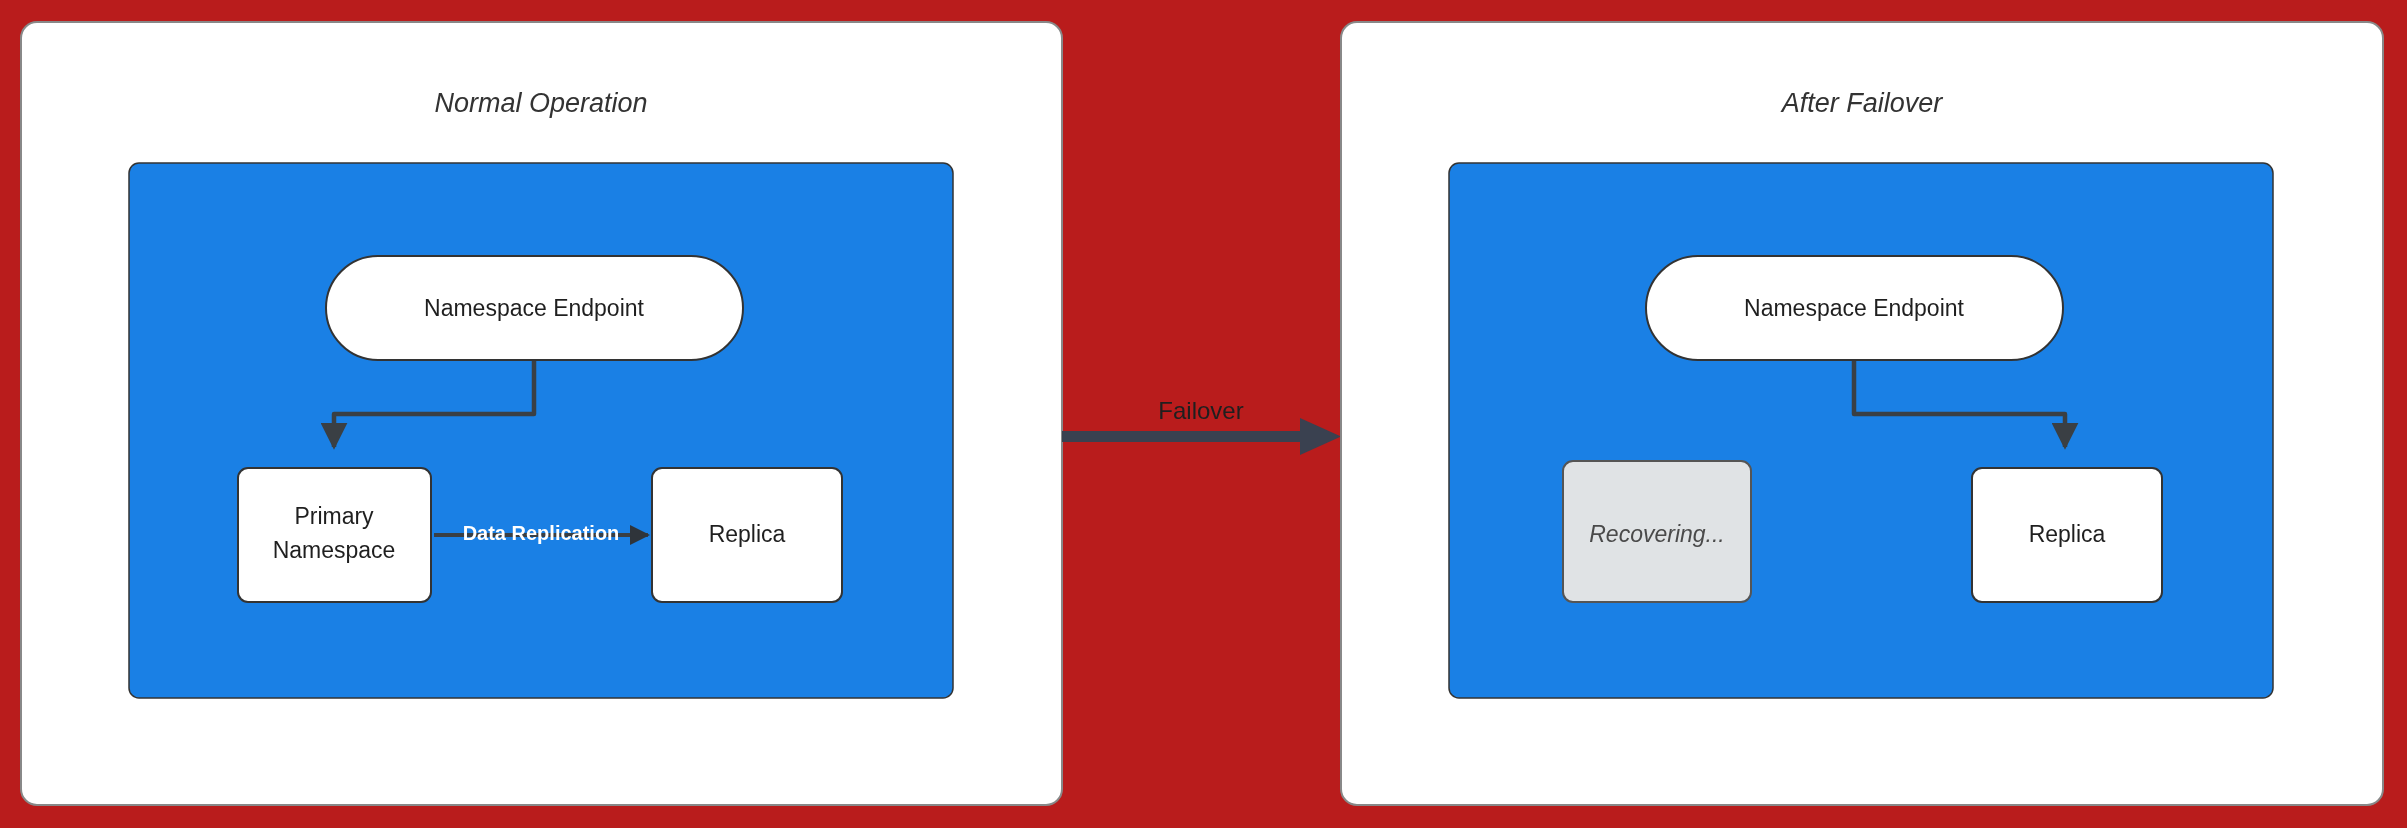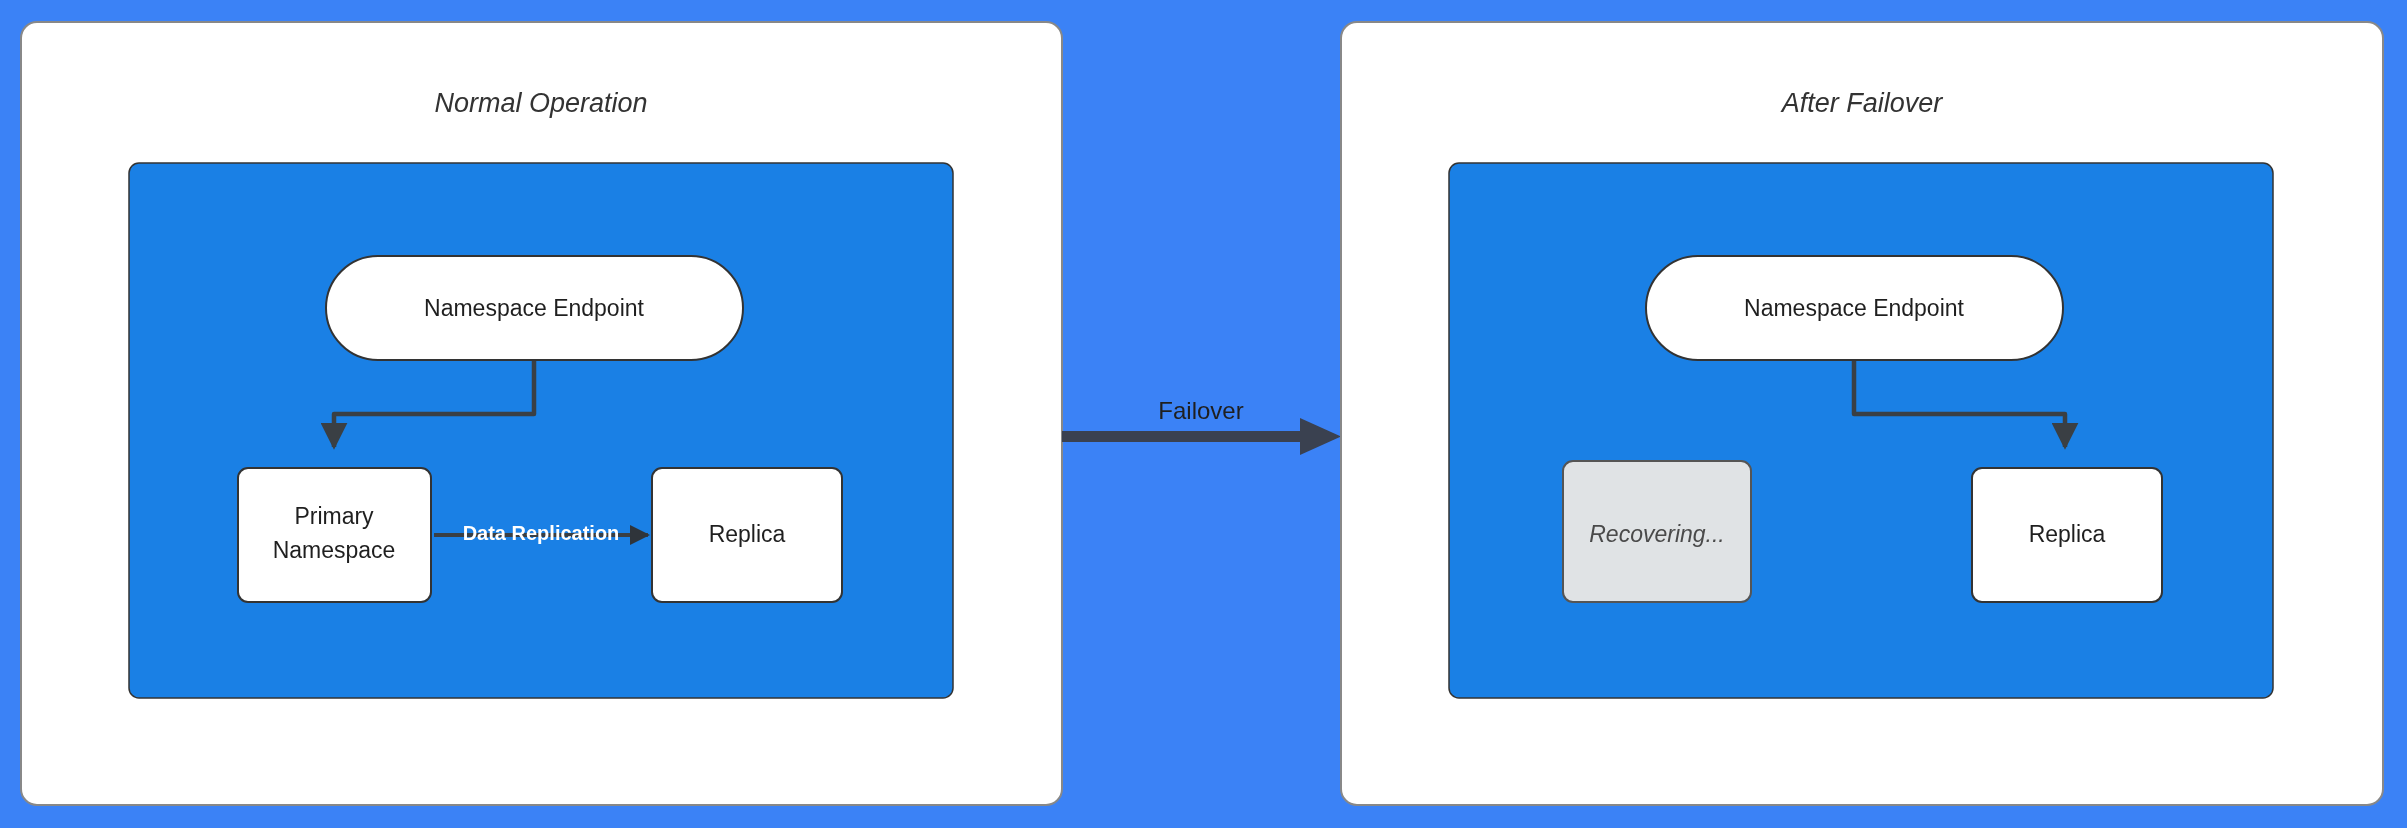--- a/index.html
+++ b/index.html
@@ -11,21 +11,21 @@
   body {
     width: 2407px;
     height: 828px;
     font-family: "Liberation Sans", sans-serif;
     overflow: hidden;
   }
   #stage {
     position: relative;
     width: 2407px;
     height: 828px;
-    background: #3b82f6;
+    background: #b91c1c;
     text-align: right;
   }
   #diagram-svg {
     display: block;
     width: 2407px;
     height: 828px;
   }
   .panel-frame {
     fill: #ffffff;
     stroke: #888888;

